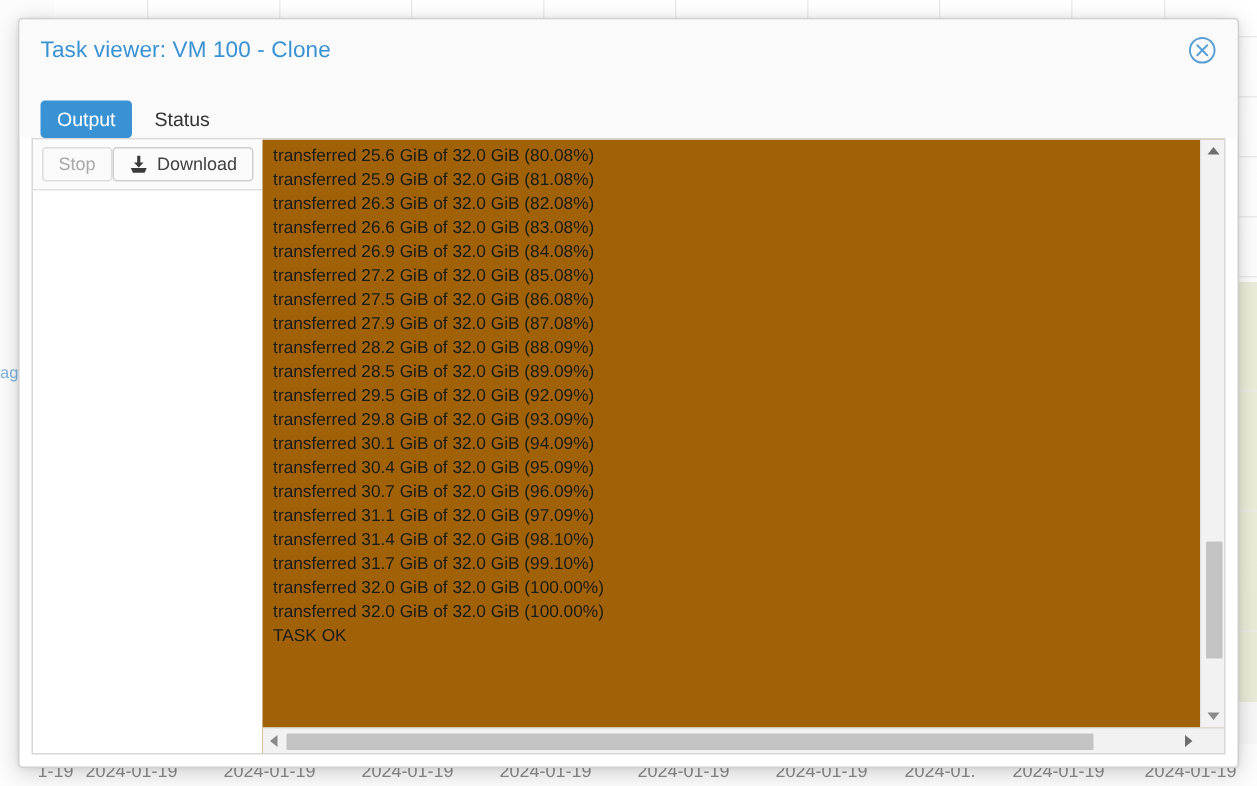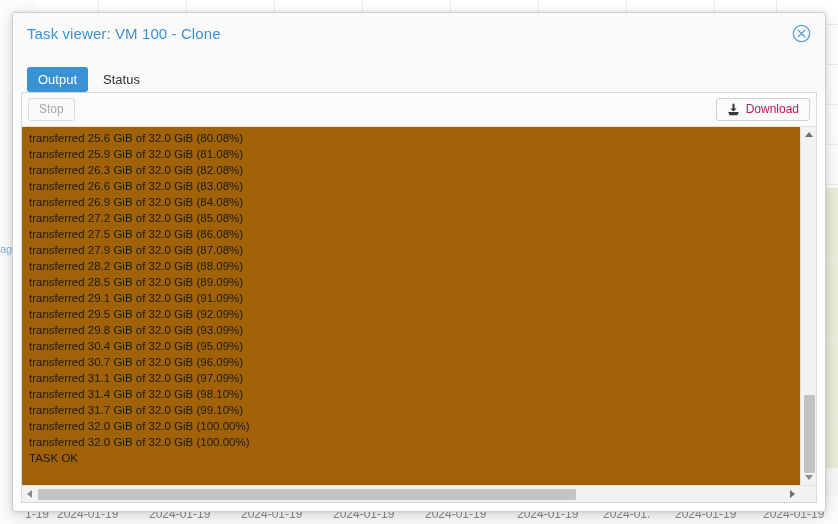--- a/index.html
+++ b/index.html
@@ -75,36 +75,36 @@
   .tab{
     font-size:13px;padding:5px 11px;border-radius:3px;cursor:pointer;
     color:#333333;white-space:nowrap;line-height:15px;
   }
   .tab.active{background:#3892d4;color:#ffffff;}
 
   
   .dlg-body{
     flex:1 1 auto;margin:0 8px 8px 8px;
     border:1px solid #d8d8d8;background:#ffffff;
-    display:flex;flex-direction:column;overflow:hidden;
+    display:flex;overflow:hidden;
     box-sizing:border-box;
   }
 
   
   .toolbar{
     flex:0 0 34px;height:34px;background:#fbfbfb;
     border-bottom:1px solid #e2e2e2;
     display:flex;align-items:center;justify-content:space-between;
     padding:0 6px;box-sizing:border-box;
   }
   .btn{
     display:inline-flex;align-items:center;gap:6px;
     font-size:12px;height:23px;padding:0 10px;
     border:1px solid #cfcfcf;border-radius:3px;
-    background:#fbfbfb;color:#be185d;cursor:pointer;
+    background:#fbfbfb;color:#404040;cursor:pointer;
     box-sizing:border-box;line-height:21px;white-space:nowrap;
   }
   .btn.disabled{color:#a8a8a8;background:#fafafa;border-color:#dcdcdc;cursor:default;}
   .btn .ico{line-height:0;display:inline-flex;}
 
   
   .log-region{
     flex:1 1 auto;position:relative;display:flex;flex-direction:column;
     background:#a16207;overflow:hidden;
   }
@@ -245,23 +245,23 @@
             <div class="log-line">transferred 25.6 GiB of 32.0 GiB (80.08%)</div>
             <div class="log-line">transferred 25.9 GiB of 32.0 GiB (81.08%)</div>
             <div class="log-line">transferred 26.3 GiB of 32.0 GiB (82.08%)</div>
             <div class="log-line">transferred 26.6 GiB of 32.0 GiB (83.08%)</div>
             <div class="log-line">transferred 26.9 GiB of 32.0 GiB (84.08%)</div>
             <div class="log-line">transferred 27.2 GiB of 32.0 GiB (85.08%)</div>
             <div class="log-line">transferred 27.5 GiB of 32.0 GiB (86.08%)</div>
             <div class="log-line">transferred 27.9 GiB of 32.0 GiB (87.08%)</div>
             <div class="log-line">transferred 28.2 GiB of 32.0 GiB (88.09%)</div>
             <div class="log-line">transferred 28.5 GiB of 32.0 GiB (89.09%)</div>
-            <div class="log-line">transferred 29.1 GiB of 32.0 GiB (91.09%)</div>
             <div class="log-line">transferred 29.5 GiB of 32.0 GiB (92.09%)</div>
             <div class="log-line">transferred 29.8 GiB of 32.0 GiB (93.09%)</div>
+            <div class="log-line">transferred 30.1 GiB of 32.0 GiB (94.09%)</div>
             <div class="log-line">transferred 30.4 GiB of 32.0 GiB (95.09%)</div>
             <div class="log-line">transferred 30.7 GiB of 32.0 GiB (96.09%)</div>
             <div class="log-line">transferred 31.1 GiB of 32.0 GiB (97.09%)</div>
             <div class="log-line">transferred 31.4 GiB of 32.0 GiB (98.10%)</div>
             <div class="log-line">transferred 31.7 GiB of 32.0 GiB (99.10%)</div>
             <div class="log-line">transferred 32.0 GiB of 32.0 GiB (100.00%)</div>
             <div class="log-line">transferred 32.0 GiB of 32.0 GiB (100.00%)</div>
             <div class="log-line">TASK OK</div>
           </div>
 

